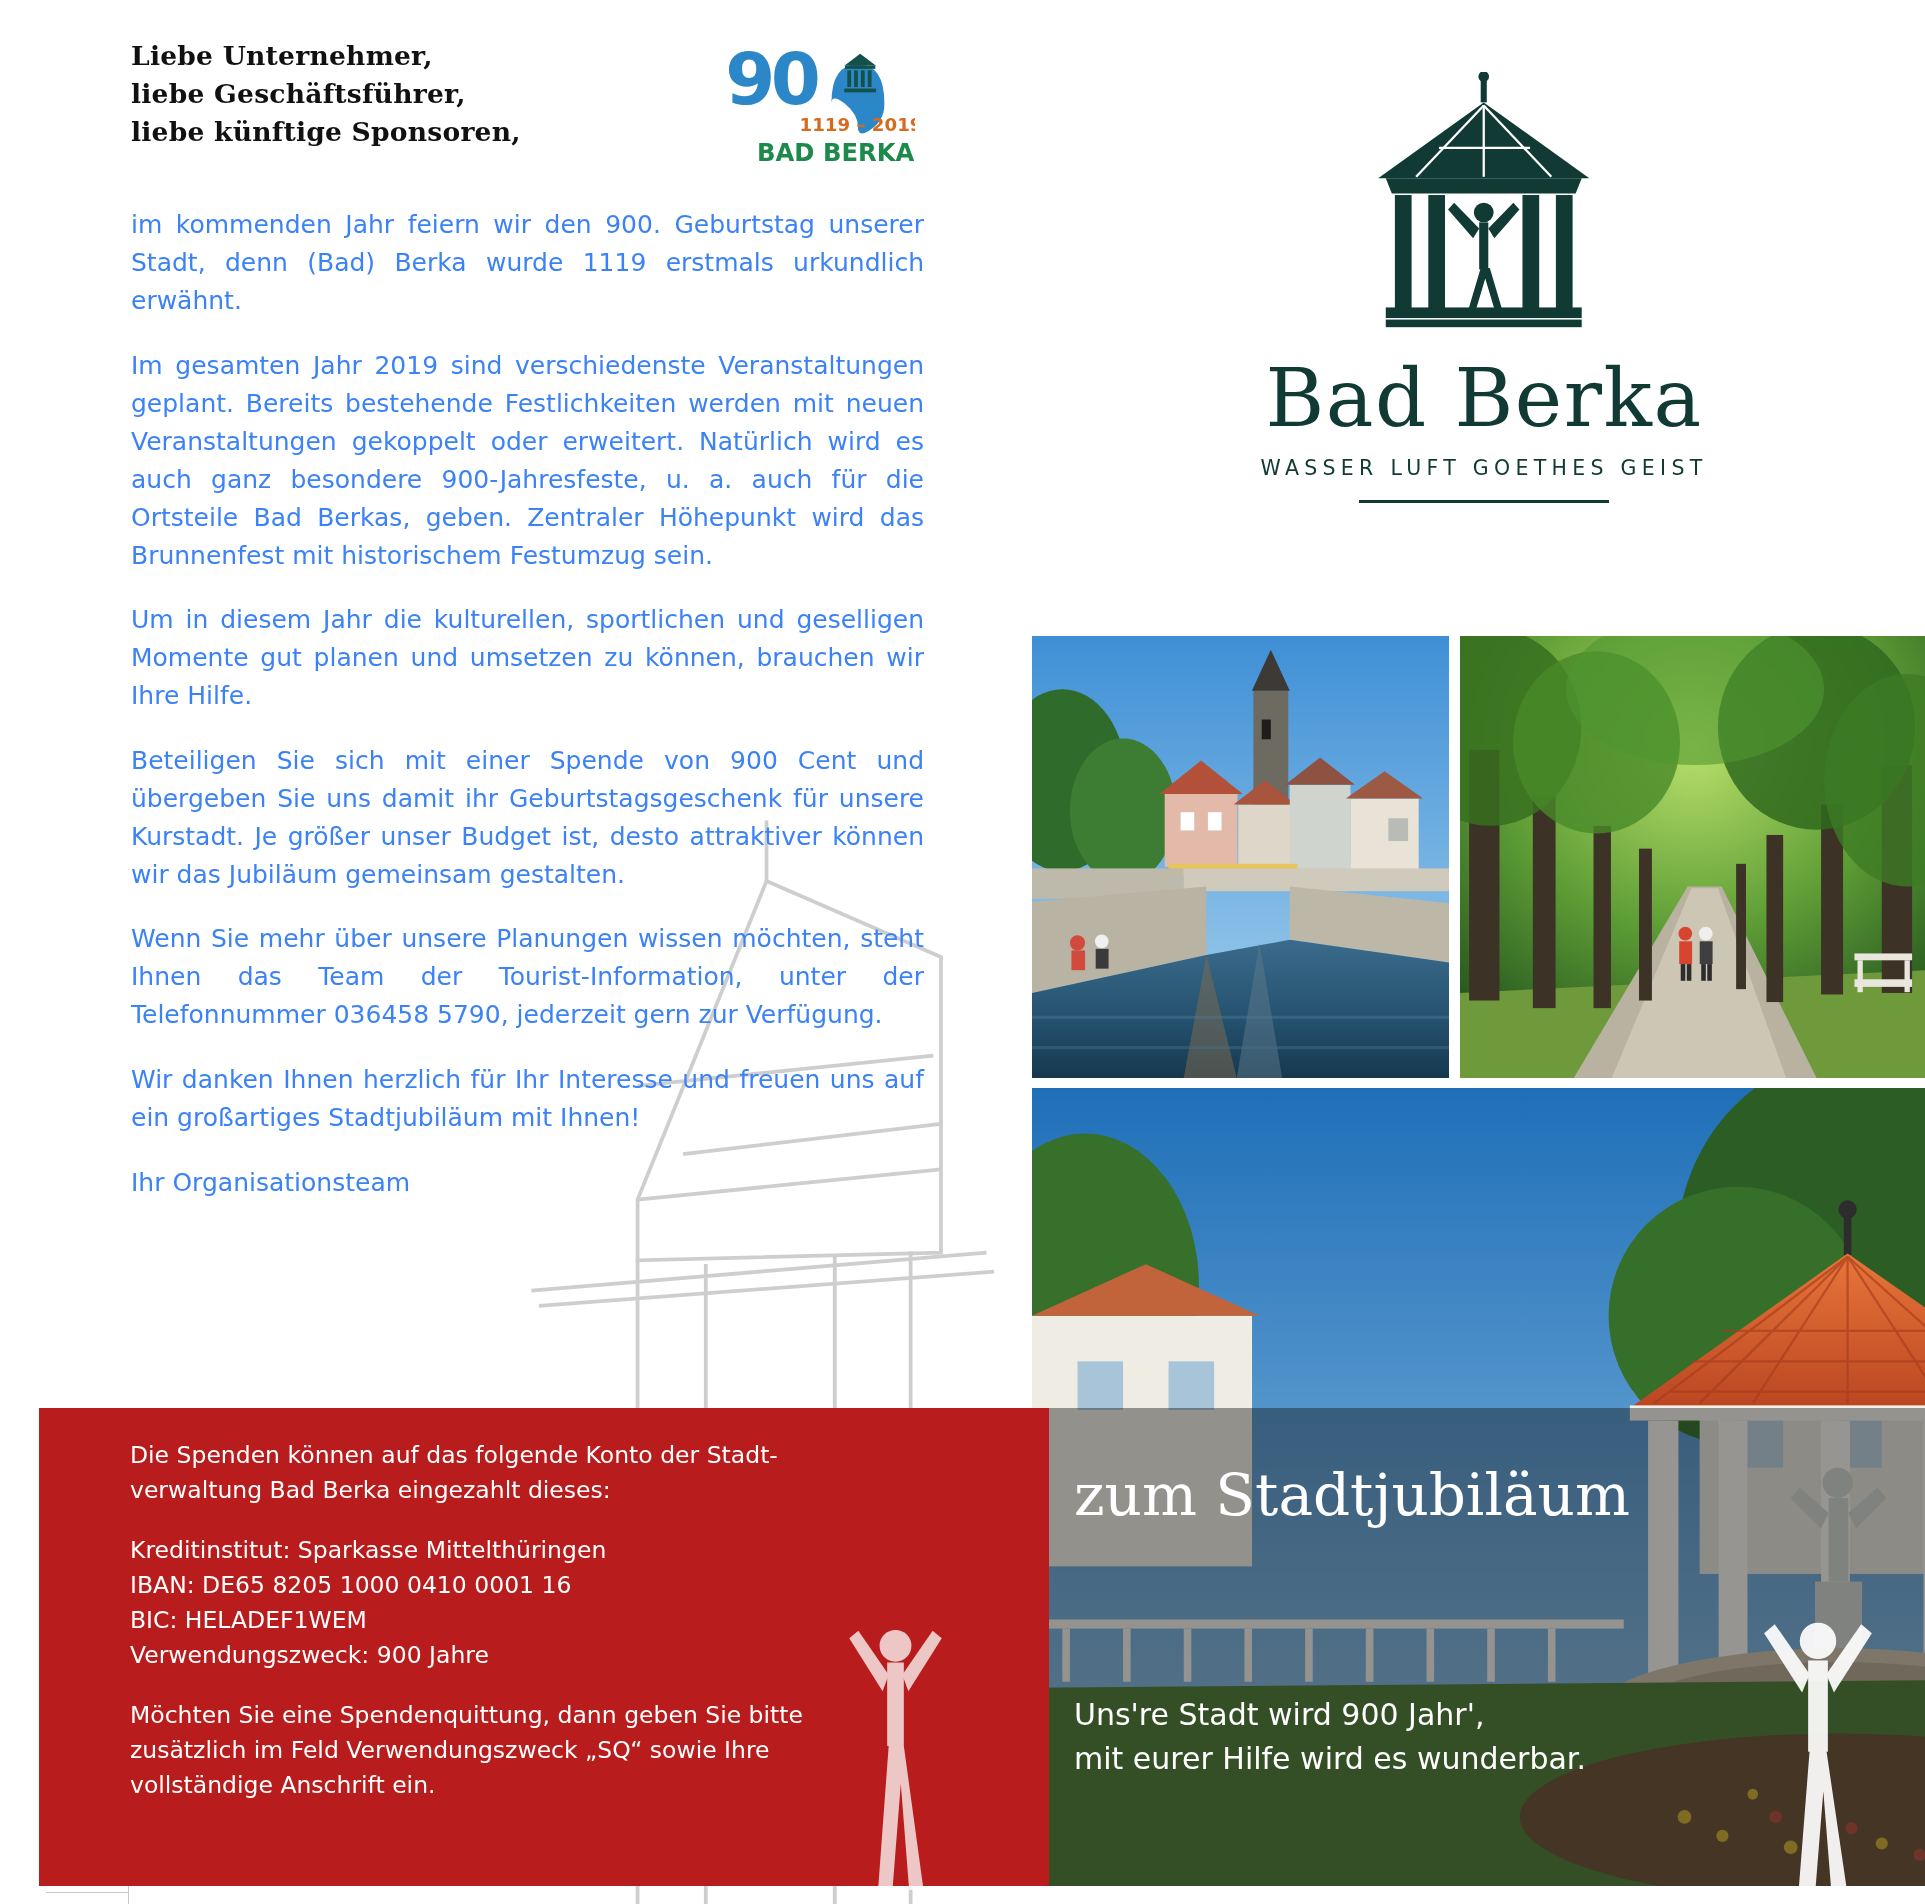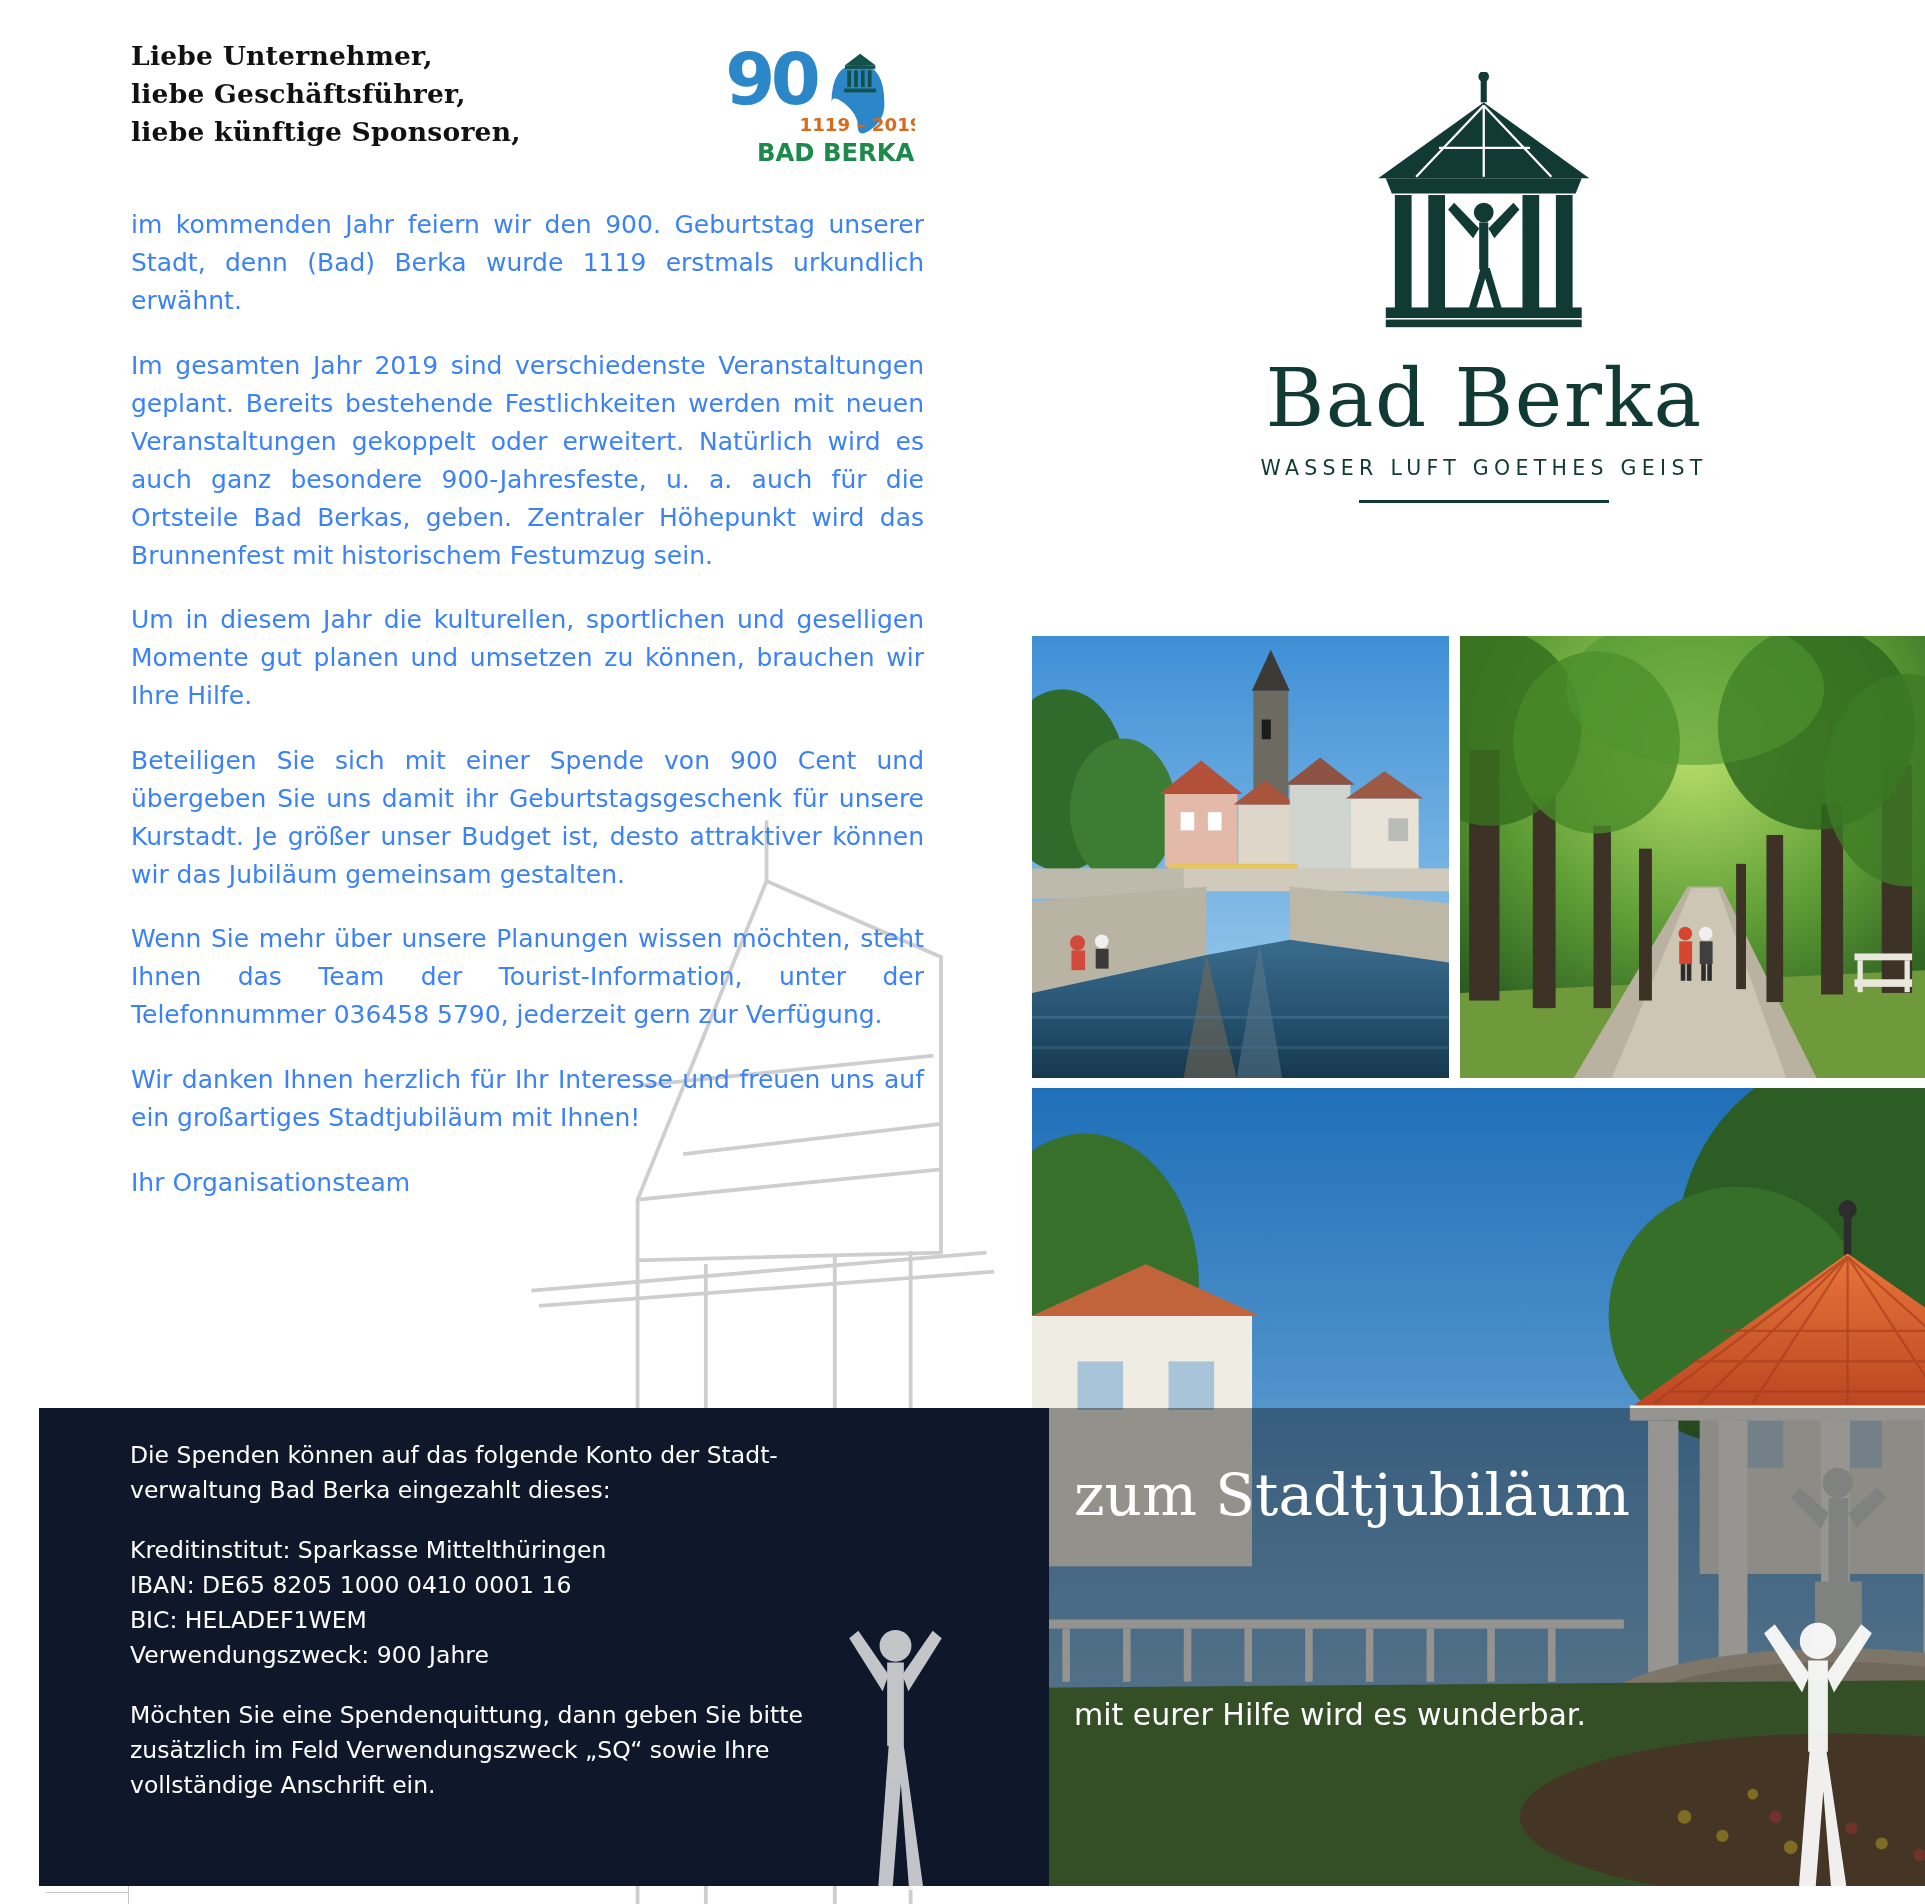--- a/index.html
+++ b/index.html
@@ -73,21 +73,21 @@
     pointer-events: none;
   }
 
   
   .donation-box {
     position: absolute;
     left: 39px;
     top: 1408px;
     width: 1010px;
     height: 478px;
-    background: #0f172a;
+    background: #b91c1c;
     z-index: 5;
   }
   .donation-text {
     position: absolute;
     left: 91px;
     top: 30px;
     width: 827px;
     font-size: 23.5px;
     line-height: 1.5;
     color: #ffffff;
@@ -516,20 +516,21 @@
   </svg>
 </div>
 
 <div class="photo-overlay"></div>
 
 <div class="headline">
   <div>zum Stadtjubiläum</div>
 </div>
 
 <div class="tagline">
+  <div>Uns're Stadt wird 900 Jahr',</div>
   <div>mit eurer Hilfe wird es wunderbar.</div>
 </div>
 
 <div class="person-photo">
   <svg width="114" height="296" viewBox="0 0 150 390" aria-hidden="true">
     <g fill="#ffffff" opacity="0.92">
       <circle cx="75" cy="42" r="24"></circle>
       <path d="M62 68 h26 v120 h-26 z"></path>
       <path d="M64 86 L18 20 l-14 12 l50 78 z"></path>
       <path d="M86 86 L132 20 l14 12 l-50 78 z"></path>

